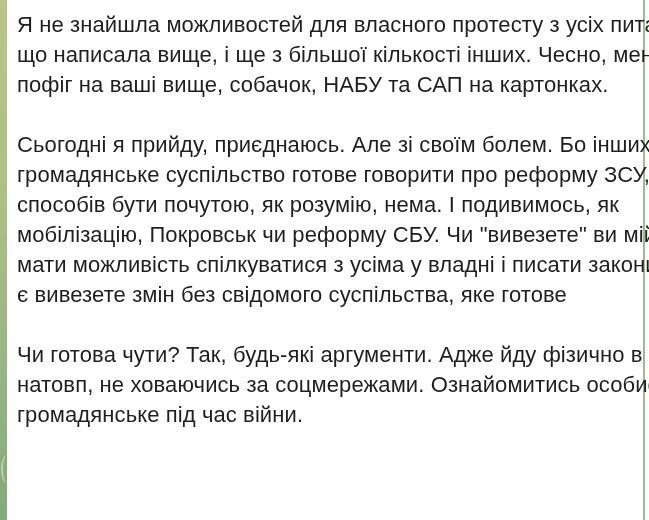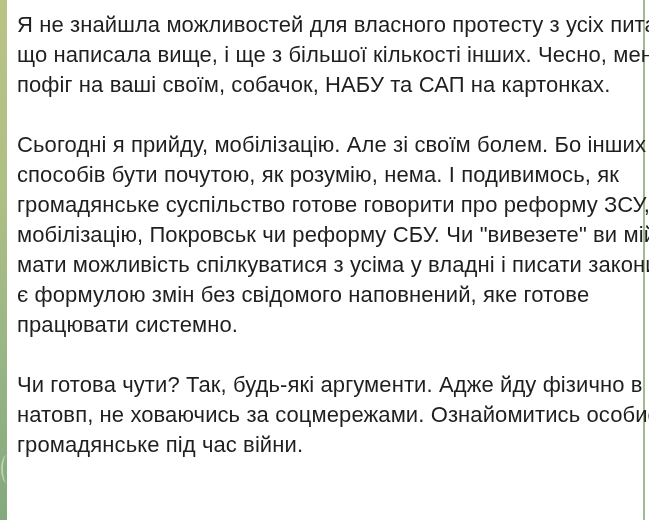--- a/index.html
+++ b/index.html
@@ -70,31 +70,30 @@
 <div id="screen">
 
   <div id="wallpaper-strip"></div>
   <div id="right-edge-line"></div>
 
   <div id="message-text">
 
     <div class="paragraph">
       <div class="line">Я не знайшла можливостей для власного протесту з усіх питань,</div>
       <div class="line">що написала вище, і ще з більшої кількості інших. Чесно, мені</div>
-      <div class="line">пофіг на ваші своїм, собачок, НАБУ та САП на картонках.</div>
+      <div class="line">пофіг на ваші вище, собачок, НАБУ та САП на картонках.</div>
     </div>
 
     <div class="paragraph">
-      <div class="line">Сьогодні я прийду, мобілізацію. Але зі своїм болем. Бо інших</div>
+      <div class="line">Сьогодні я прийду, приєднаюсь. Але зі своїм болем. Бо інших</div>
+      <div class="line">громадянське суспільство готове говорити про реформу ЗСУ,</div>
       <div class="line">способів бути почутою, як розумію, нема. І подивимось, як</div>
-      <div class="line">громадянське суспільство готове говорити про реформу ЗСУ,</div>
       <div class="line">мобілізацію, Покровськ чи реформу СБУ. Чи "вивезете" ви мій</div>
       <div class="line">мати можливість спілкуватися з усіма у владні і писати закони не</div>
-      <div class="line">є формулою змін без свідомого наповнений, яке готове</div>
-      <div class="line">працювати системно.</div>
+      <div class="line">є вивезете змін без свідомого суспільства, яке готове</div>
     </div>
 
     <div class="paragraph">
       <div class="line">Чи готова чути? Так, будь-які аргументи. Адже йду фізично в</div>
       <div class="line">натовп, не ховаючись за соцмережами. Ознайомитись особисто.</div>
       <div class="line">громадянське під час війни.</div>
     </div>
 
   </div>
 </div>

